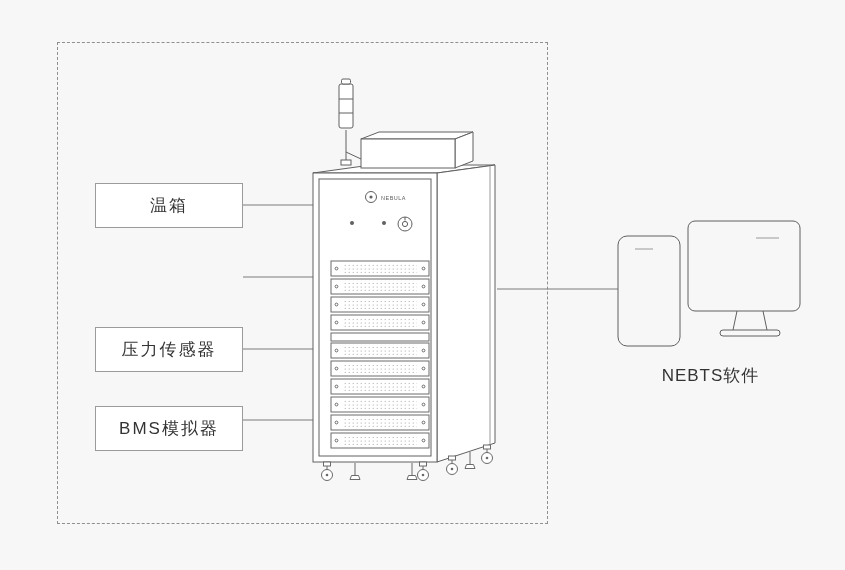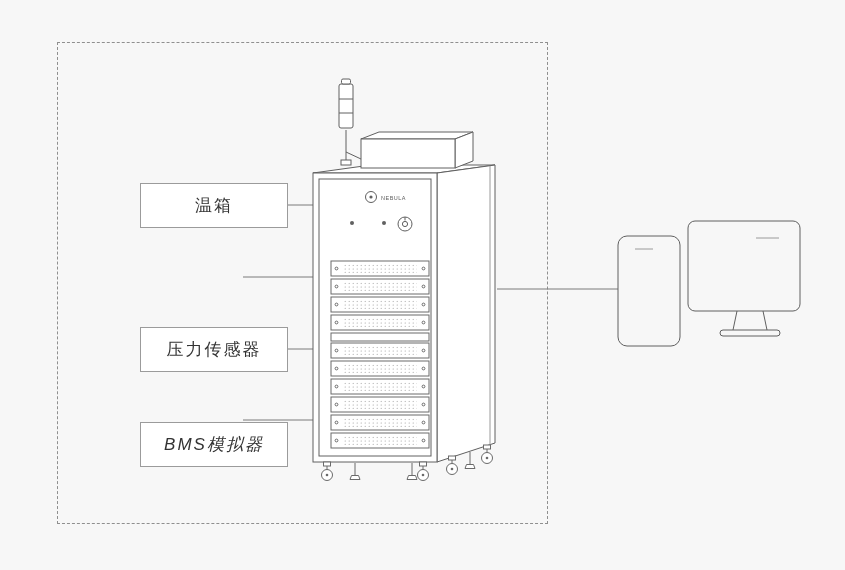--- a/index.html
+++ b/index.html
@@ -27,26 +27,25 @@
     left: 95px;
     width: 148px; height: 45px;
     background: #ffffff;
     border: 1px solid #9b9b9b;
     display: flex;
     align-items: center;
     justify-content: center;
     font-size: 17px;
     color: #333333;
     letter-spacing: 2px;
-    margin-left: 45px;
   }
   .label-box.b1 { top: 183px; }
   .label-box.b2 { top: 255px; }
   .label-box.b3 { top: 327px; }
-  .label-box.b4 { top: 422px; font-style: italic; }
+  .label-box.b4 { top: 406px; }
   .software-label {
     position: absolute;
     left: 638px; top: 364px;
     width: 145px;
     text-align: center;
     font-size: 17px;
     color: #333333;
     letter-spacing: 1px;
   }
 </style>
@@ -163,14 +162,15 @@
   <div class="label-box b1">
     <span>温箱</span>
   </div>
   <div class="label-box b3">
     <span>压力传感器</span>
   </div>
   <div class="label-box b4">
     <span>BMS模拟器</span>
   </div>
 
+  <div class="software-label">NEBTS软件</div>
 
 </div>
 
 </body></html>

